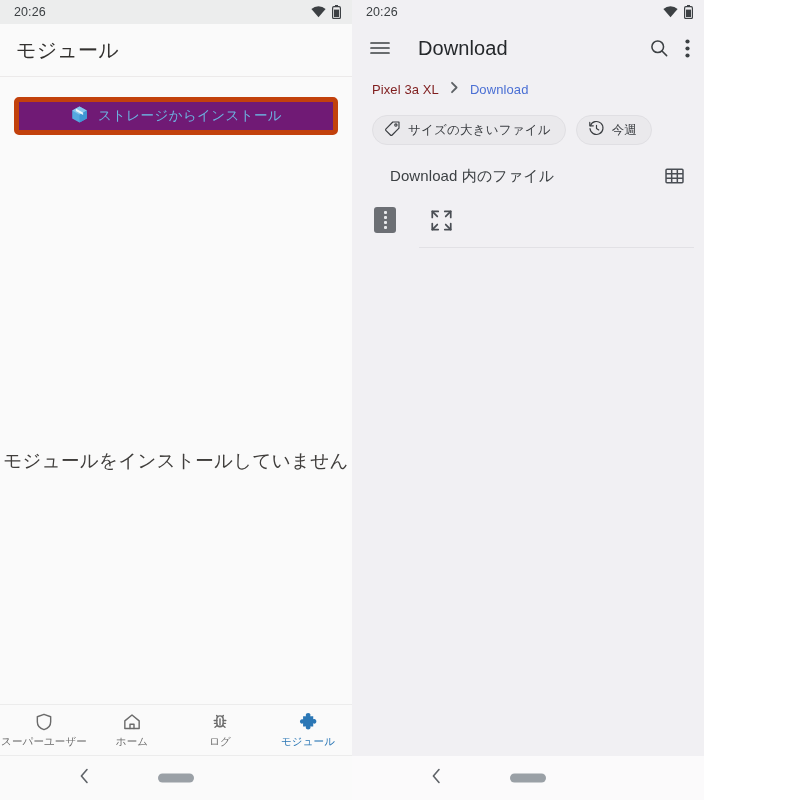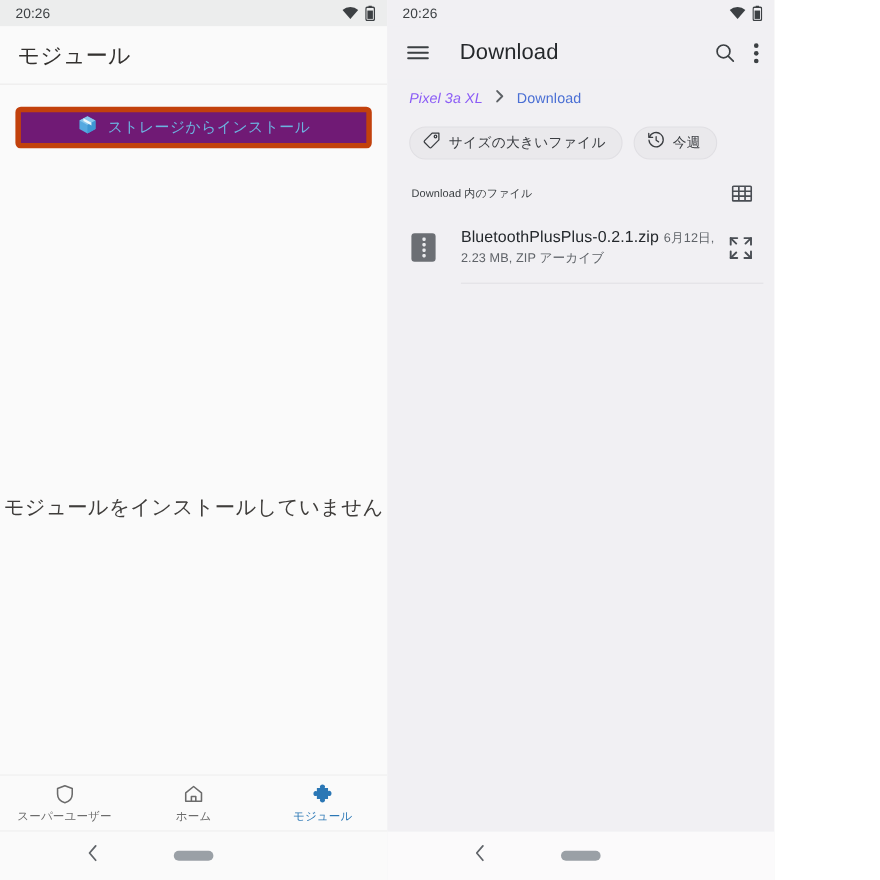--- a/index.html
+++ b/index.html
@@ -195,21 +195,21 @@
   
   .r-breadcrumb {
     flex: 0 0 auto;
     height: 34px;
     display: flex;
     align-items: center;
     gap: 11px;
     padding: 0 20px;
     font-size: 13px;
   }
-  .crumb-root { color: #8b5cf6; cursor: pointer; letter-spacing: .1px; font-style: italic; }
+  .crumb-root { color: #7f1d1d; cursor: pointer; letter-spacing: .1px; }
   .crumb-sep  { color: #5d6165; font-size: 12px; }
   .crumb-current { color: #4a6fd4; cursor: pointer; letter-spacing: .1px; }
 
   
   .r-chips {
     flex: 0 0 auto;
     display: flex;
     gap: 10px;
     padding: 9px 20px 0 20px;
     align-items: center;
@@ -237,23 +237,24 @@
   .r-section {
     flex: 0 0 auto;
     height: 44px;
     display: flex;
     align-items: center;
     justify-content: space-between;
     padding: 0 20px 0 22px;
     margin-top: 9px;
   }
   .r-section-title {
-    font-size: 10px;
+    font-size: 15px;
     color: #3c4043;
     letter-spacing: .1px;
+    margin-left: 16px;
   }
   .r-gridview { cursor: pointer; display: flex; }
 
   
   .r-filelist { flex: 1 1 auto; }
   .file-row {
     display: flex;
     align-items: center;
     padding: 9px 18px 0 22px;
     cursor: pointer;
@@ -367,20 +368,32 @@
       <div class="navitem">
         <span class="nav-ico">
           <svg width="20" height="20" viewBox="0 0 24 24" fill="none" stroke="#6b6b6b" stroke-width="1.7" stroke-linejoin="round">
             <path d="M3.4 10.6 12 3.6l8.6 7v9.1H3.4Z"></path>
             <path d="M9.6 19.7v-5.1h4.8v5.1" stroke-linecap="round"></path>
           </svg>
         </span>
         <span class="nav-label">ホーム</span>
       </div>
 
+      <div class="navitem">
+        <span class="nav-ico">
+          <svg width="20" height="20" viewBox="0 0 24 24" fill="none" stroke="#6b6b6b" stroke-width="1.7" stroke-linecap="round">
+            <path d="M8.2 8.4a3.8 3.8 0 0 1 7.6 0v5.4a3.8 3.8 0 0 1-7.6 0Z"></path>
+            <path d="M9.4 6 8 4.2M14.6 6 16 4.2"></path>
+            <path d="M8.2 10.2H5M8.2 13.6H5.4M8.2 16.5 6 18.3"></path>
+            <path d="M15.8 10.2H19M15.8 13.6H18.6M15.8 16.5 18 18.3"></path>
+            <path d="M12 8.2v7.4"></path>
+          </svg>
+        </span>
+        <span class="nav-label">ログ</span>
+      </div>
 
       <div class="navitem active">
         <span class="nav-ico">
           <svg width="21" height="21" viewBox="0 0 24 24">
             <path d="M10 2.4c1.5 0 2.7 1 2.7 2.3 0 .5-.2.9-.4 1.3h3.5v3.5c.4-.3.8-.4 1.3-.4 1.3 0 2.3 1.2 2.3 2.7s-1 2.7-2.3 2.7c-.5 0-.9-.2-1.3-.4v3.5h-3.5c.3.4.4.8.4 1.3 0 1.3-1.2 2.3-2.7 2.3s-2.7-1-2.7-2.3c0-.5.2-.9.4-1.3H4.2v-3.5c-.4.3-.8.4-1.3.4C1.6 14.5.6 13.4.6 12s1-2.7 2.3-2.7c.5 0 .9.2 1.3.4V6.1h3.5c-.3-.4-.4-.8-.4-1.3 0-1.3 1.2-2.4 2.7-2.4Z" fill="#2b77b5" transform="translate(1.6 0)"></path>
           </svg>
         </span>
         <span class="nav-label">モジュール</span>
       </div>
     </div>
@@ -482,24 +495,20 @@
     </div>
 
     <div class="r-filelist">
       <div class="file-row">
         <span class="file-icon">
           <i></i>
             <i></i>
             <i></i>
             <i></i>
         </span>
-        <span class="file-meta">
-          <span class="file-name">BluetoothPlusPlus-0.2.1.zip</span>
-          <span class="file-sub">6月12日, 2.23 MB, ZIP アーカイブ</span>
-        </span>
         <span class="file-expand">
           <svg width="25" height="25" viewBox="0 0 26 26" fill="none" stroke="#4a4e54" stroke-width="1.8" stroke-linecap="round" stroke-linejoin="round">
             <path d="M9.6 3.6H3.4v6.2M16.4 3.6h6.2v6.2M9.6 22.4H3.4v-6.2M16.4 22.4h6.2v-6.2"></path>
             <path d="M3.4 3.6 8.6 8.8M22.6 3.6 17.4 8.8M3.4 22.4 8.6 17.2M22.6 22.4 17.4 17.2"></path>
           </svg>
         </span>
       </div>
       <div class="file-divider"></div>
     </div>
 

